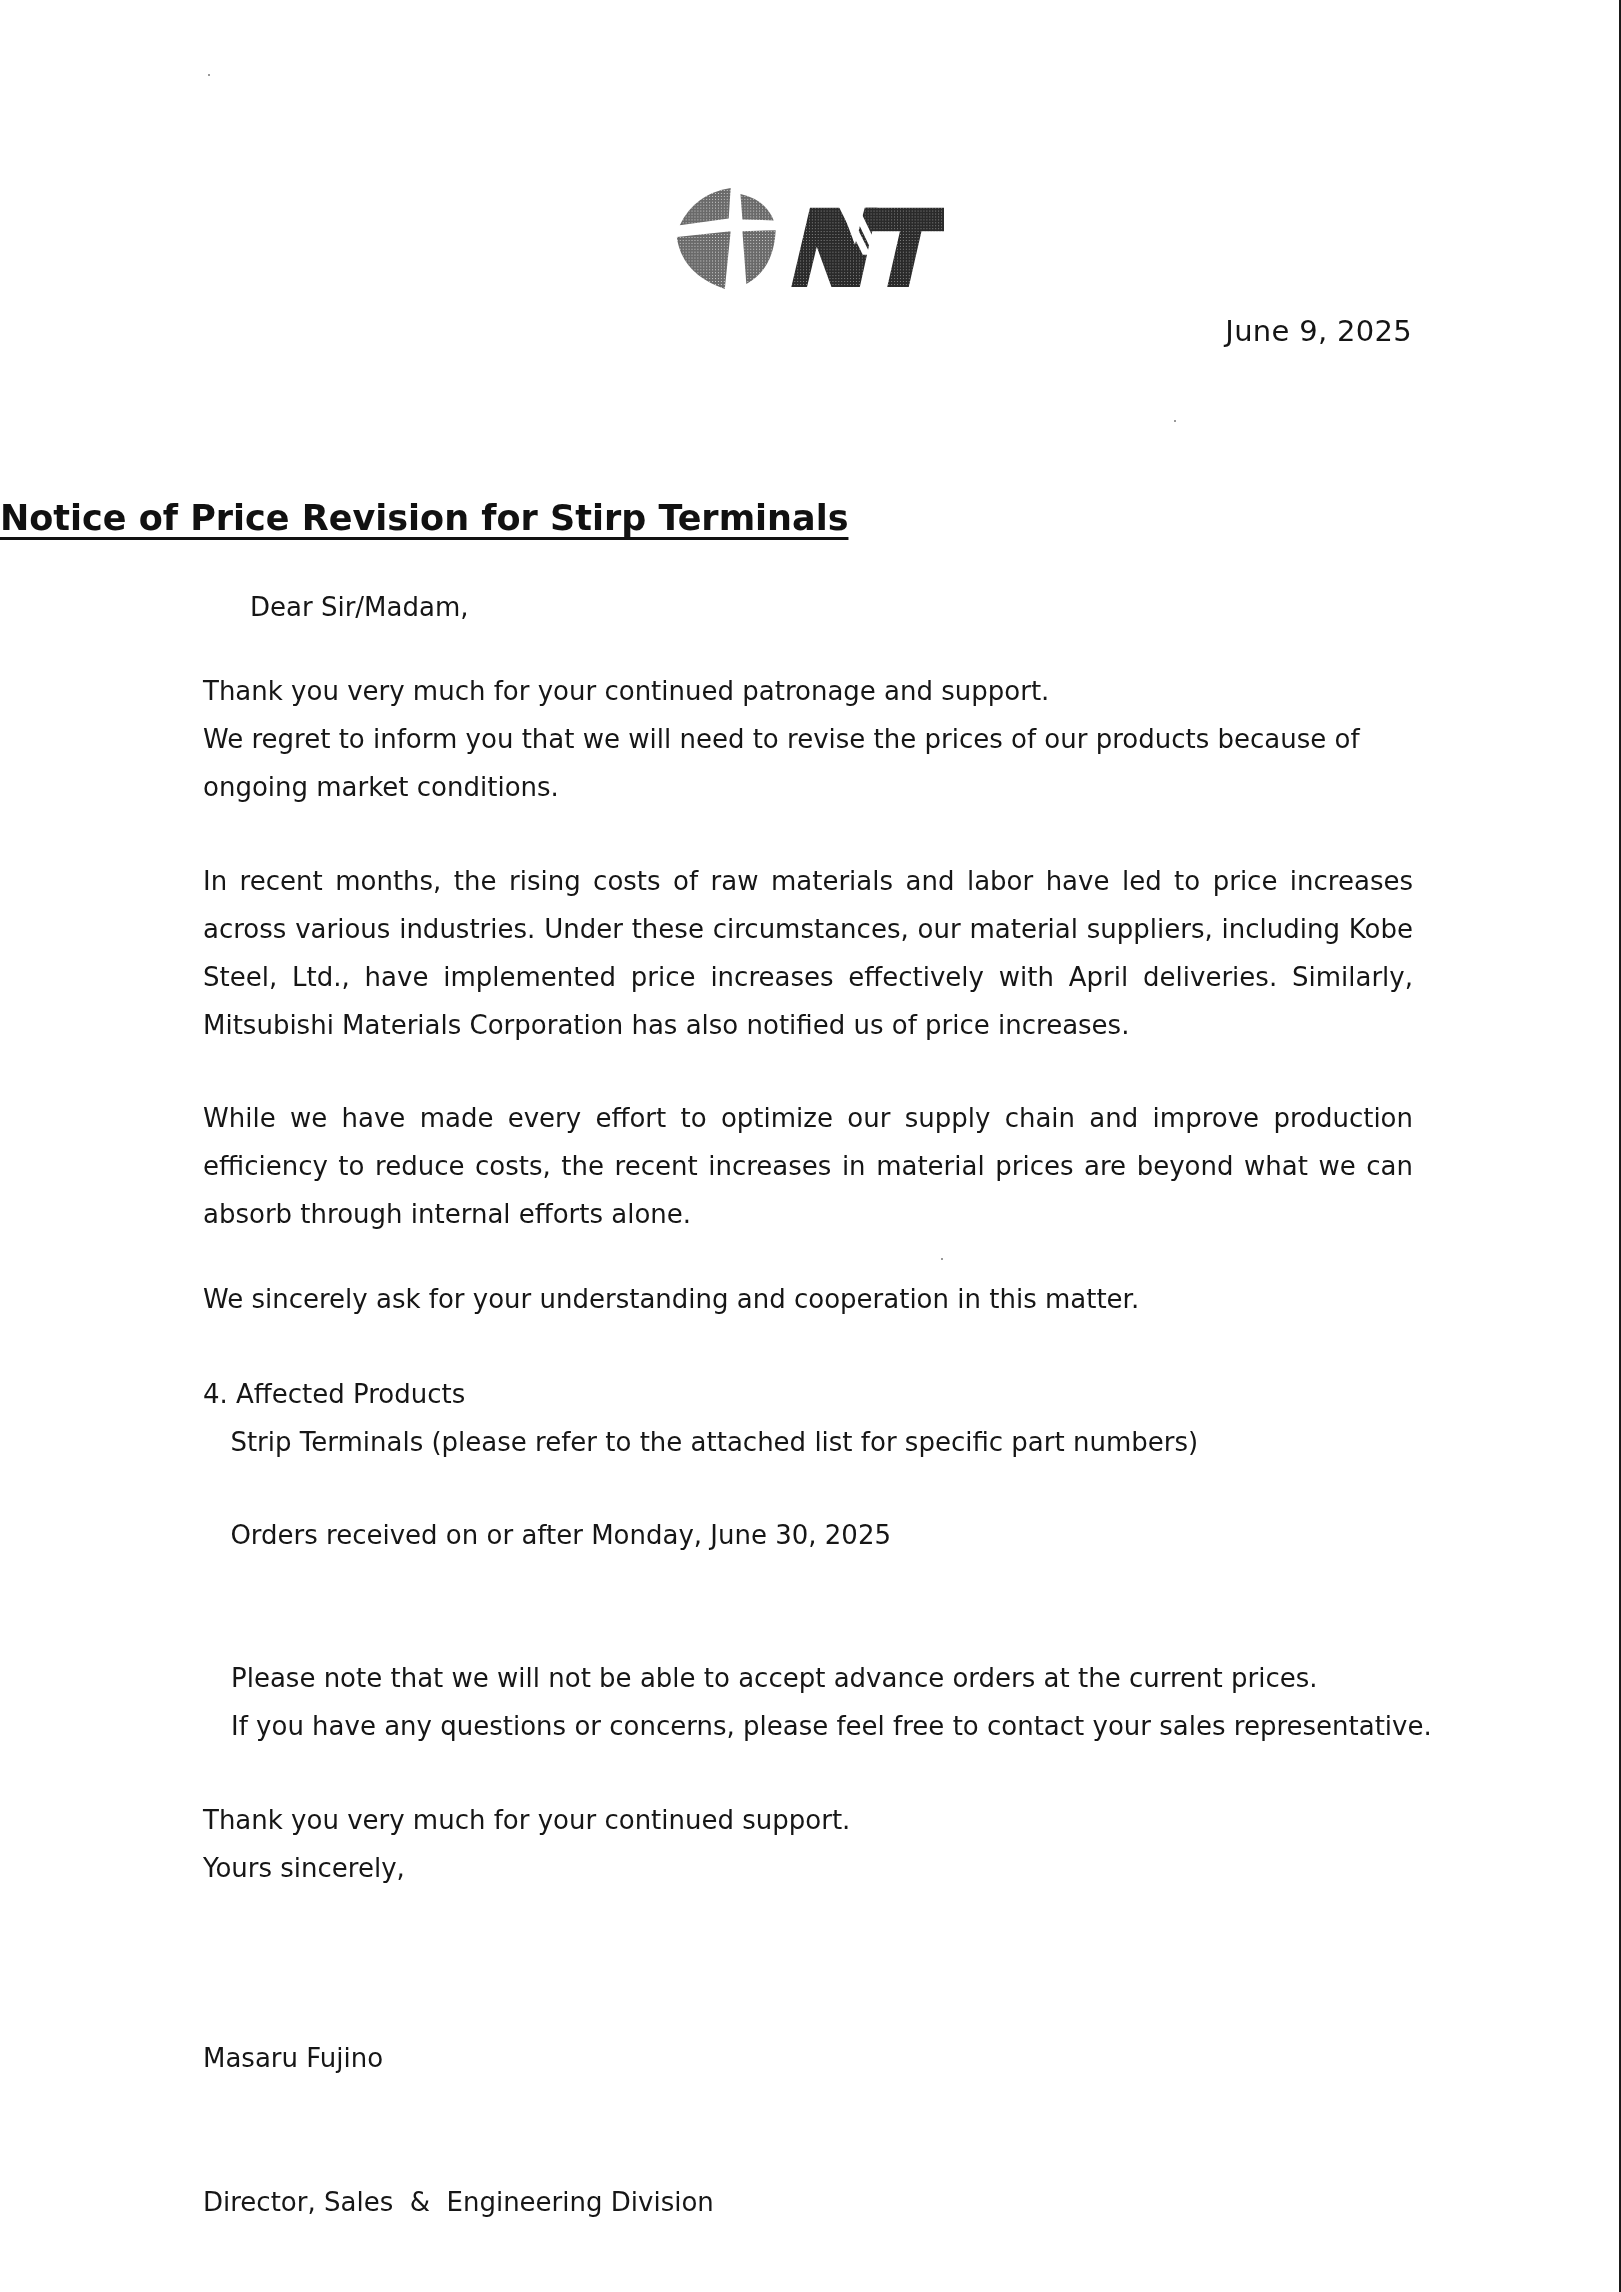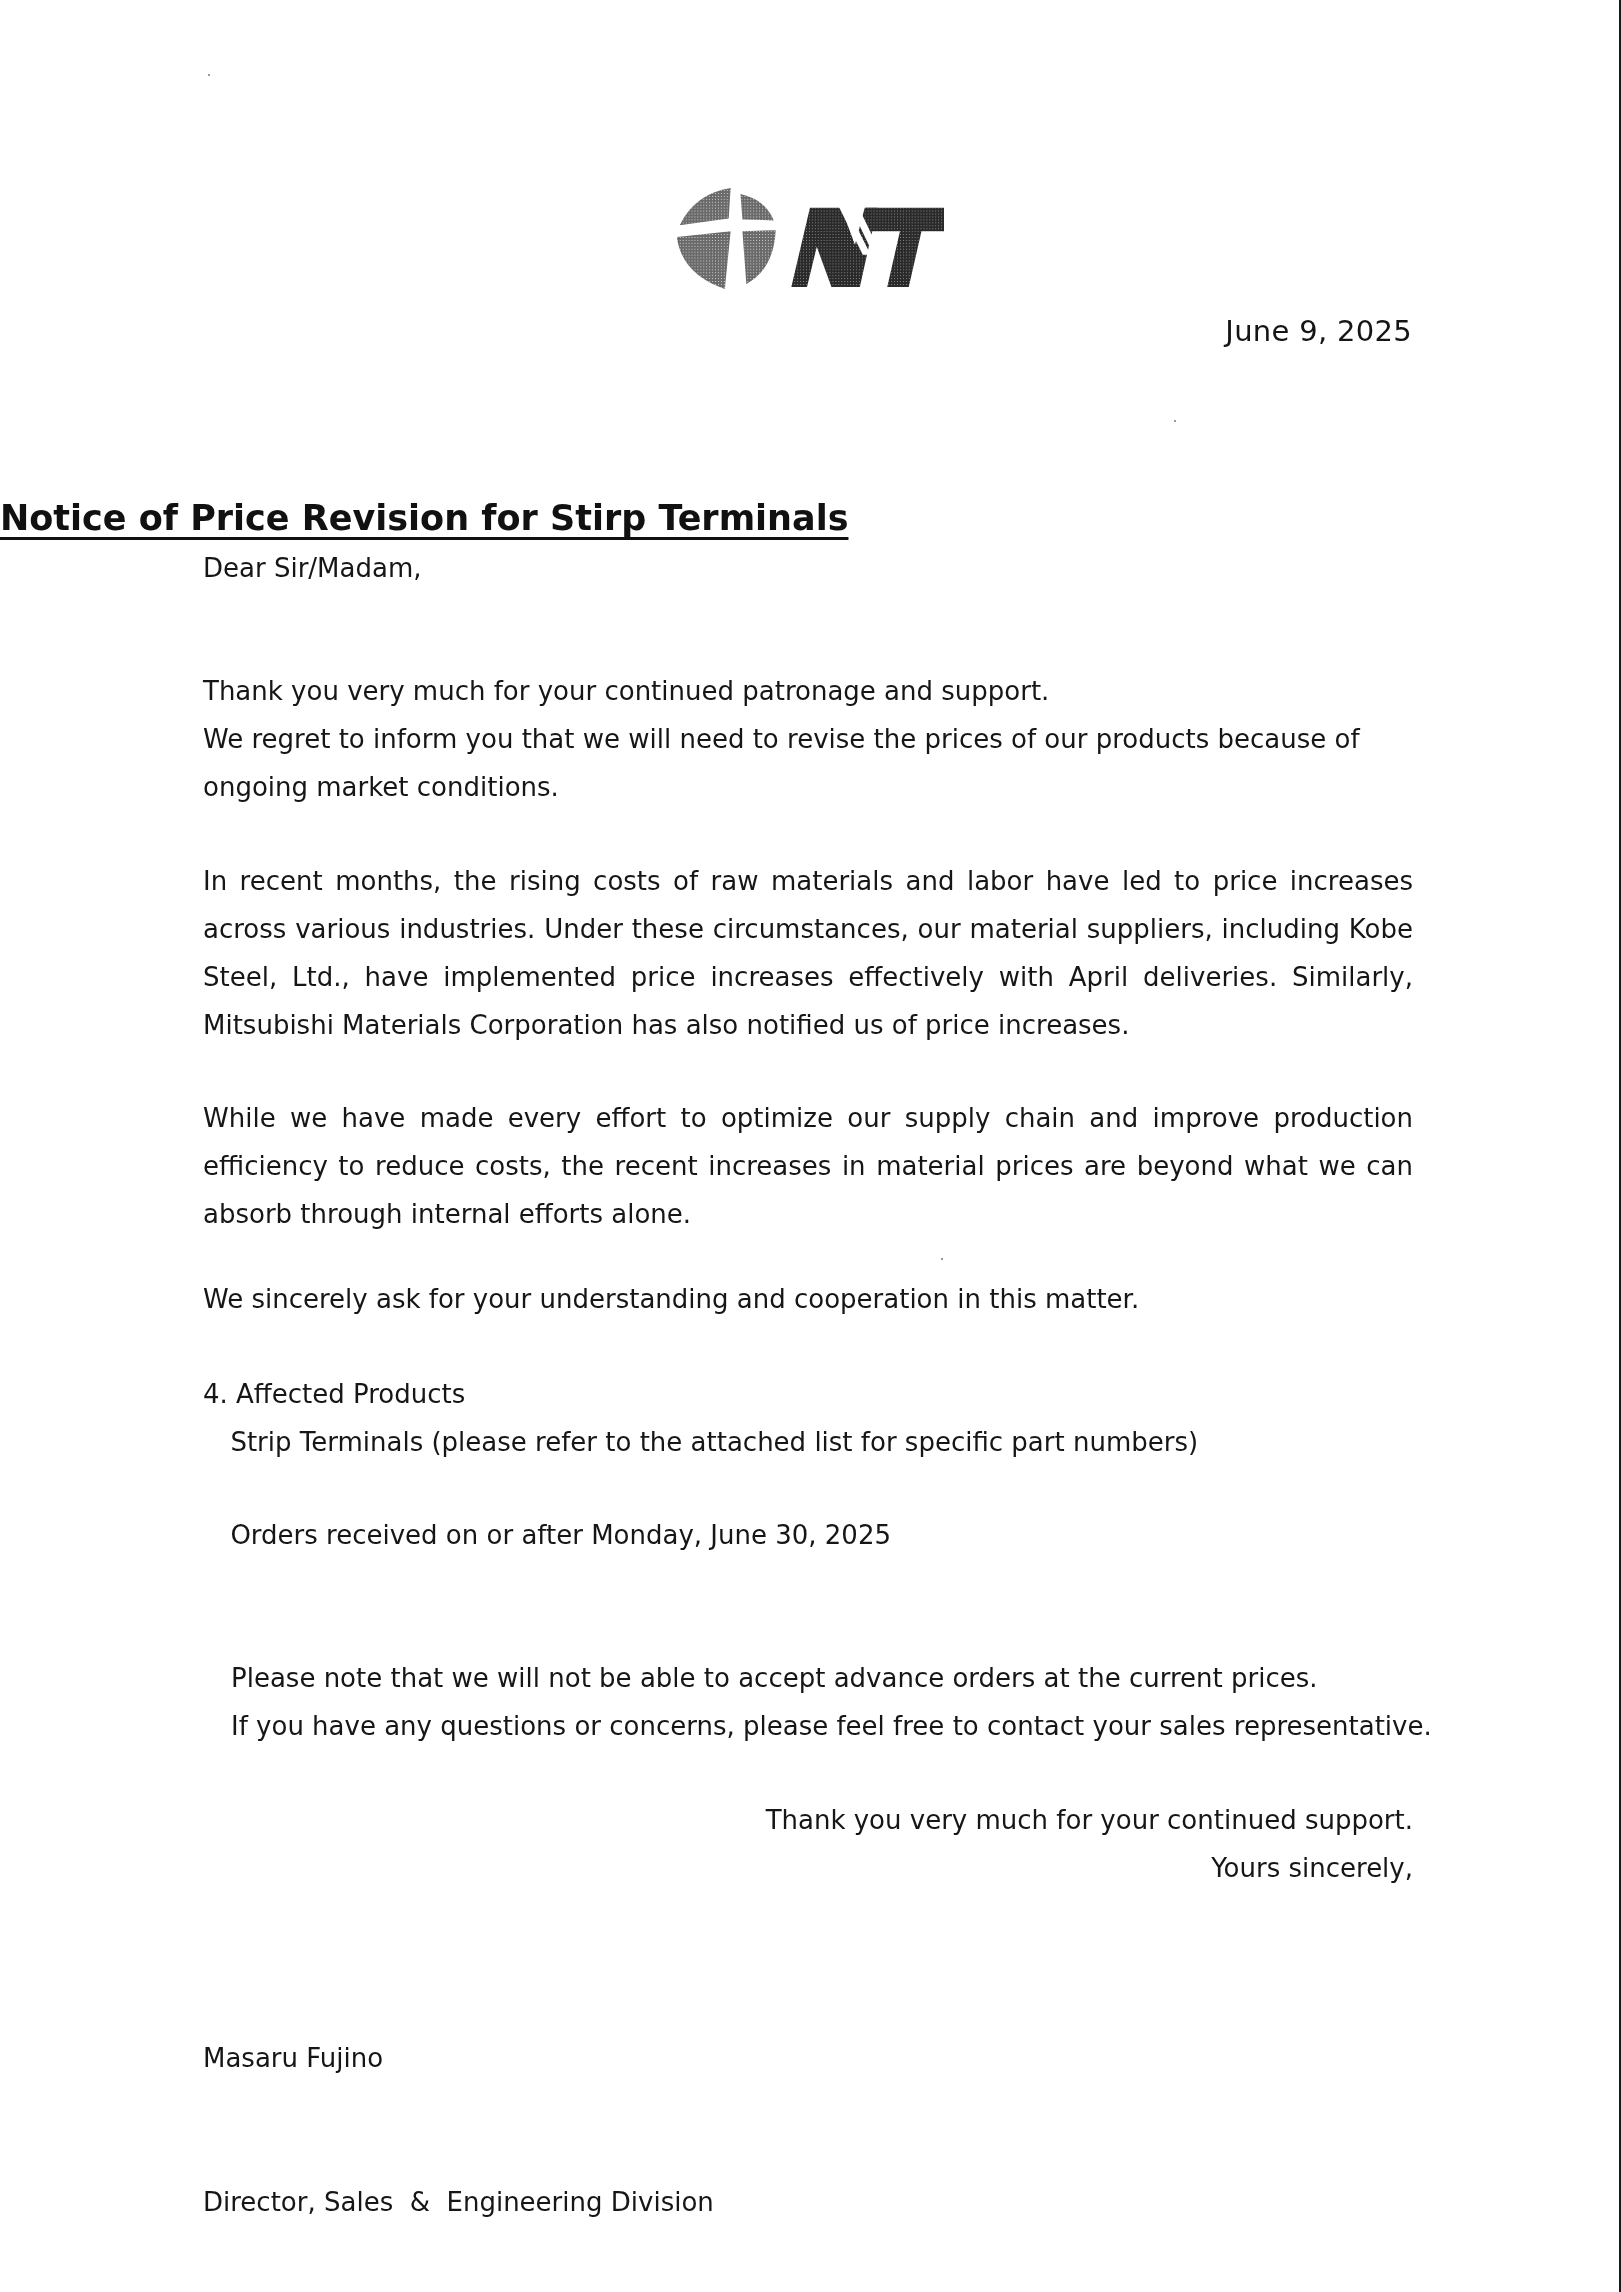--- a/index.html
+++ b/index.html
@@ -65,21 +65,21 @@
       <path d="M 200 22 L 285 22 L 280 46 L 257 46 L 244 103 L 222 103 L 235 46 L 206 46 Z" fill="url(#dotsDark)"></path>
     </g>
   </svg>
 
   <div class="date">June 9, 2025</div>
 
   <div class="title">
     <span>Notice of Price Revision for Stirp Terminals</span>
   </div>
 
-  <div class="body-text" style="top:544px;">Dear Sir/Madam,</div>
+  <div class="body-text" style="top:583px;margin-left:47px;">Dear Sir/Madam,</div>
 
   <div class="body-text" style="top:667px;">
     <p class="p">Thank you very much for your continued patronage and support.</p>
     <p class="p">We regret to inform you that we will need to revise the prices of our products because of ongoing market conditions.</p>
   </div>
 
   <div class="body-text justify" style="top:857px;">In recent months, the rising costs of raw materials and labor have led to price increases across various industries. Under these circumstances, our material suppliers, including Kobe Steel, Ltd., have implemented price increases effectively with April deliveries. Similarly, Mitsubishi Materials Corporation has also notified us of price increases.</div>
 
   <div class="body-text justify" style="top:1094px;">While we have made every effort to optimize our supply chain and improve production efficiency to reduce costs, the recent increases in material prices are beyond what we can absorb through internal efforts alone.</div>
 
@@ -92,21 +92,21 @@
 
   <div class="body-text" style="top:1511px;">
     <p class="p indent">Orders received on or after Monday, June 30, 2025</p>
   </div>
 
   <div class="body-text" style="top:1654px;margin-left:28px;">
     <p class="p">Please note that we will not be able to accept advance orders at the current prices.</p>
     <p class="p">If you have any questions or concerns, please feel free to contact your sales representative.</p>
   </div>
 
-  <div class="body-text" style="top:1796px;text-align:right;">
+  <div class="body-text" style="top:1796px;">
     <p class="p">Thank you very much for your continued support.</p>
     <p class="p">Yours sincerely,</p>
   </div>
 
   <div class="body-text" style="top:1938px; white-space: pre;">
     <p class="p">Masaru Fujino</p>
     <p class="p">Director, Sales  &amp;  Engineering Division</p>
     
   </div>
 </div>

